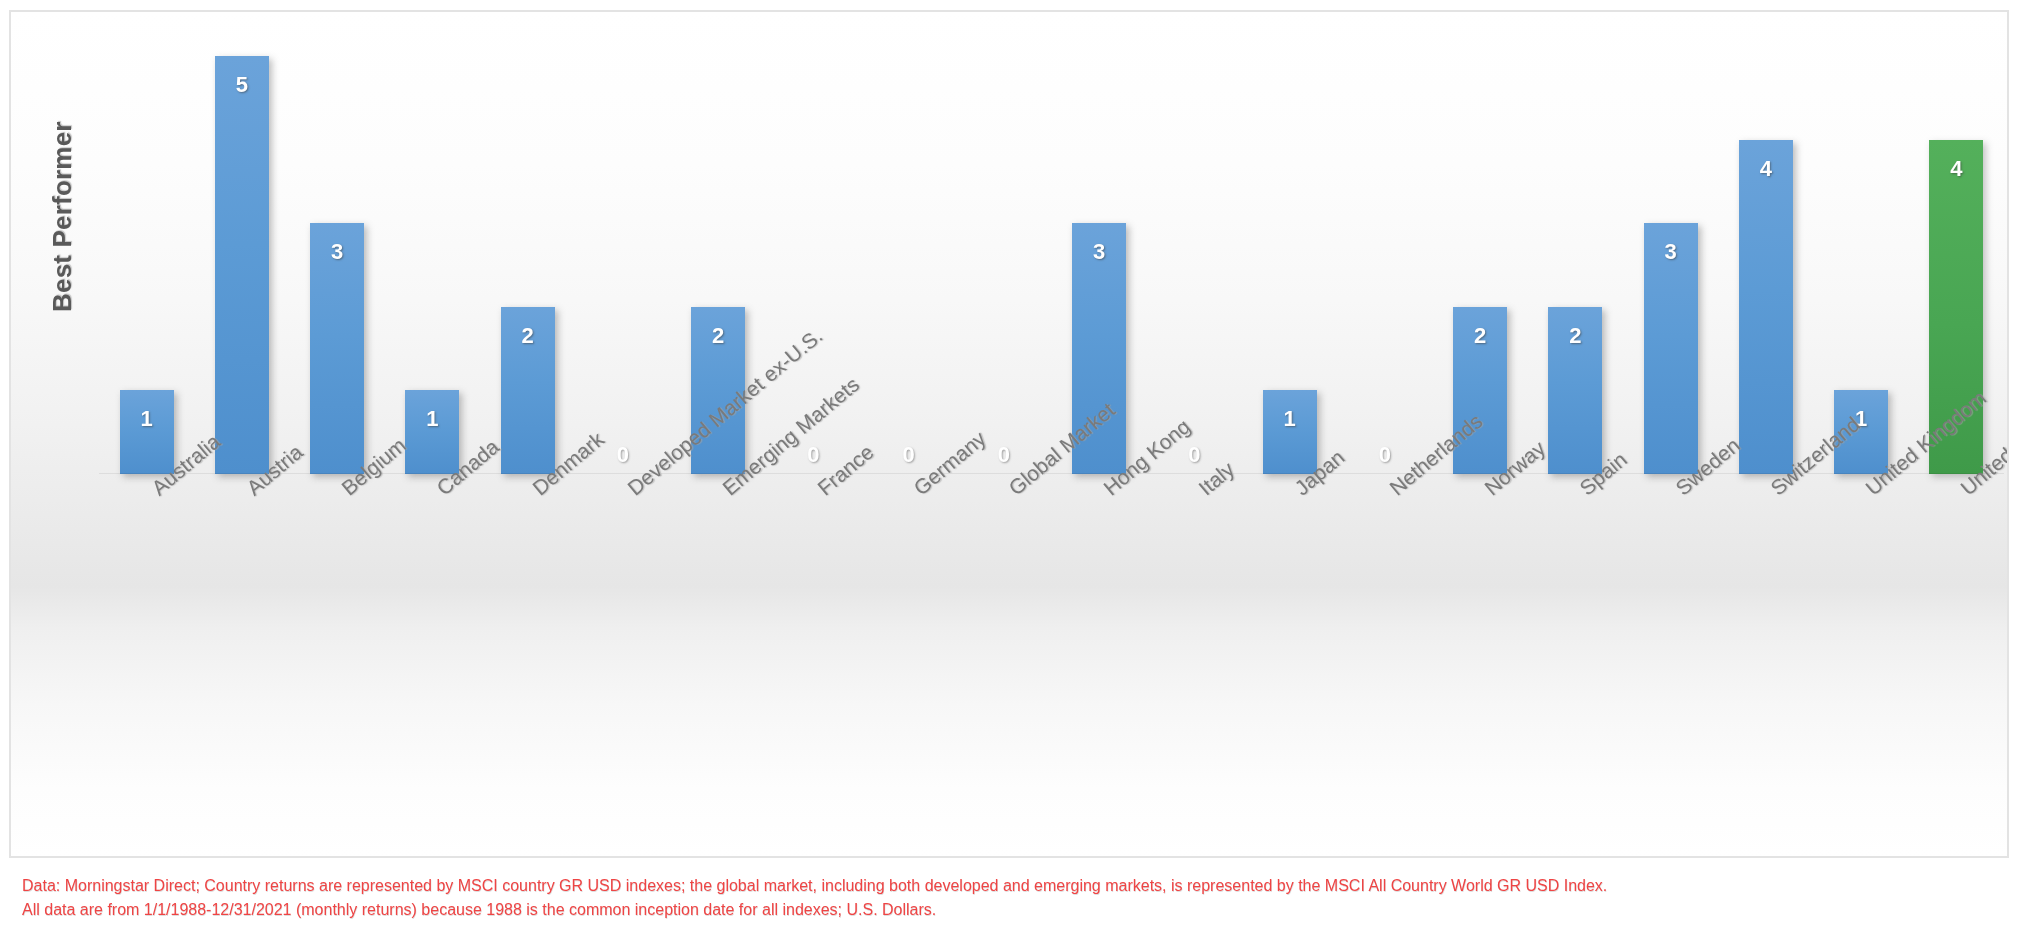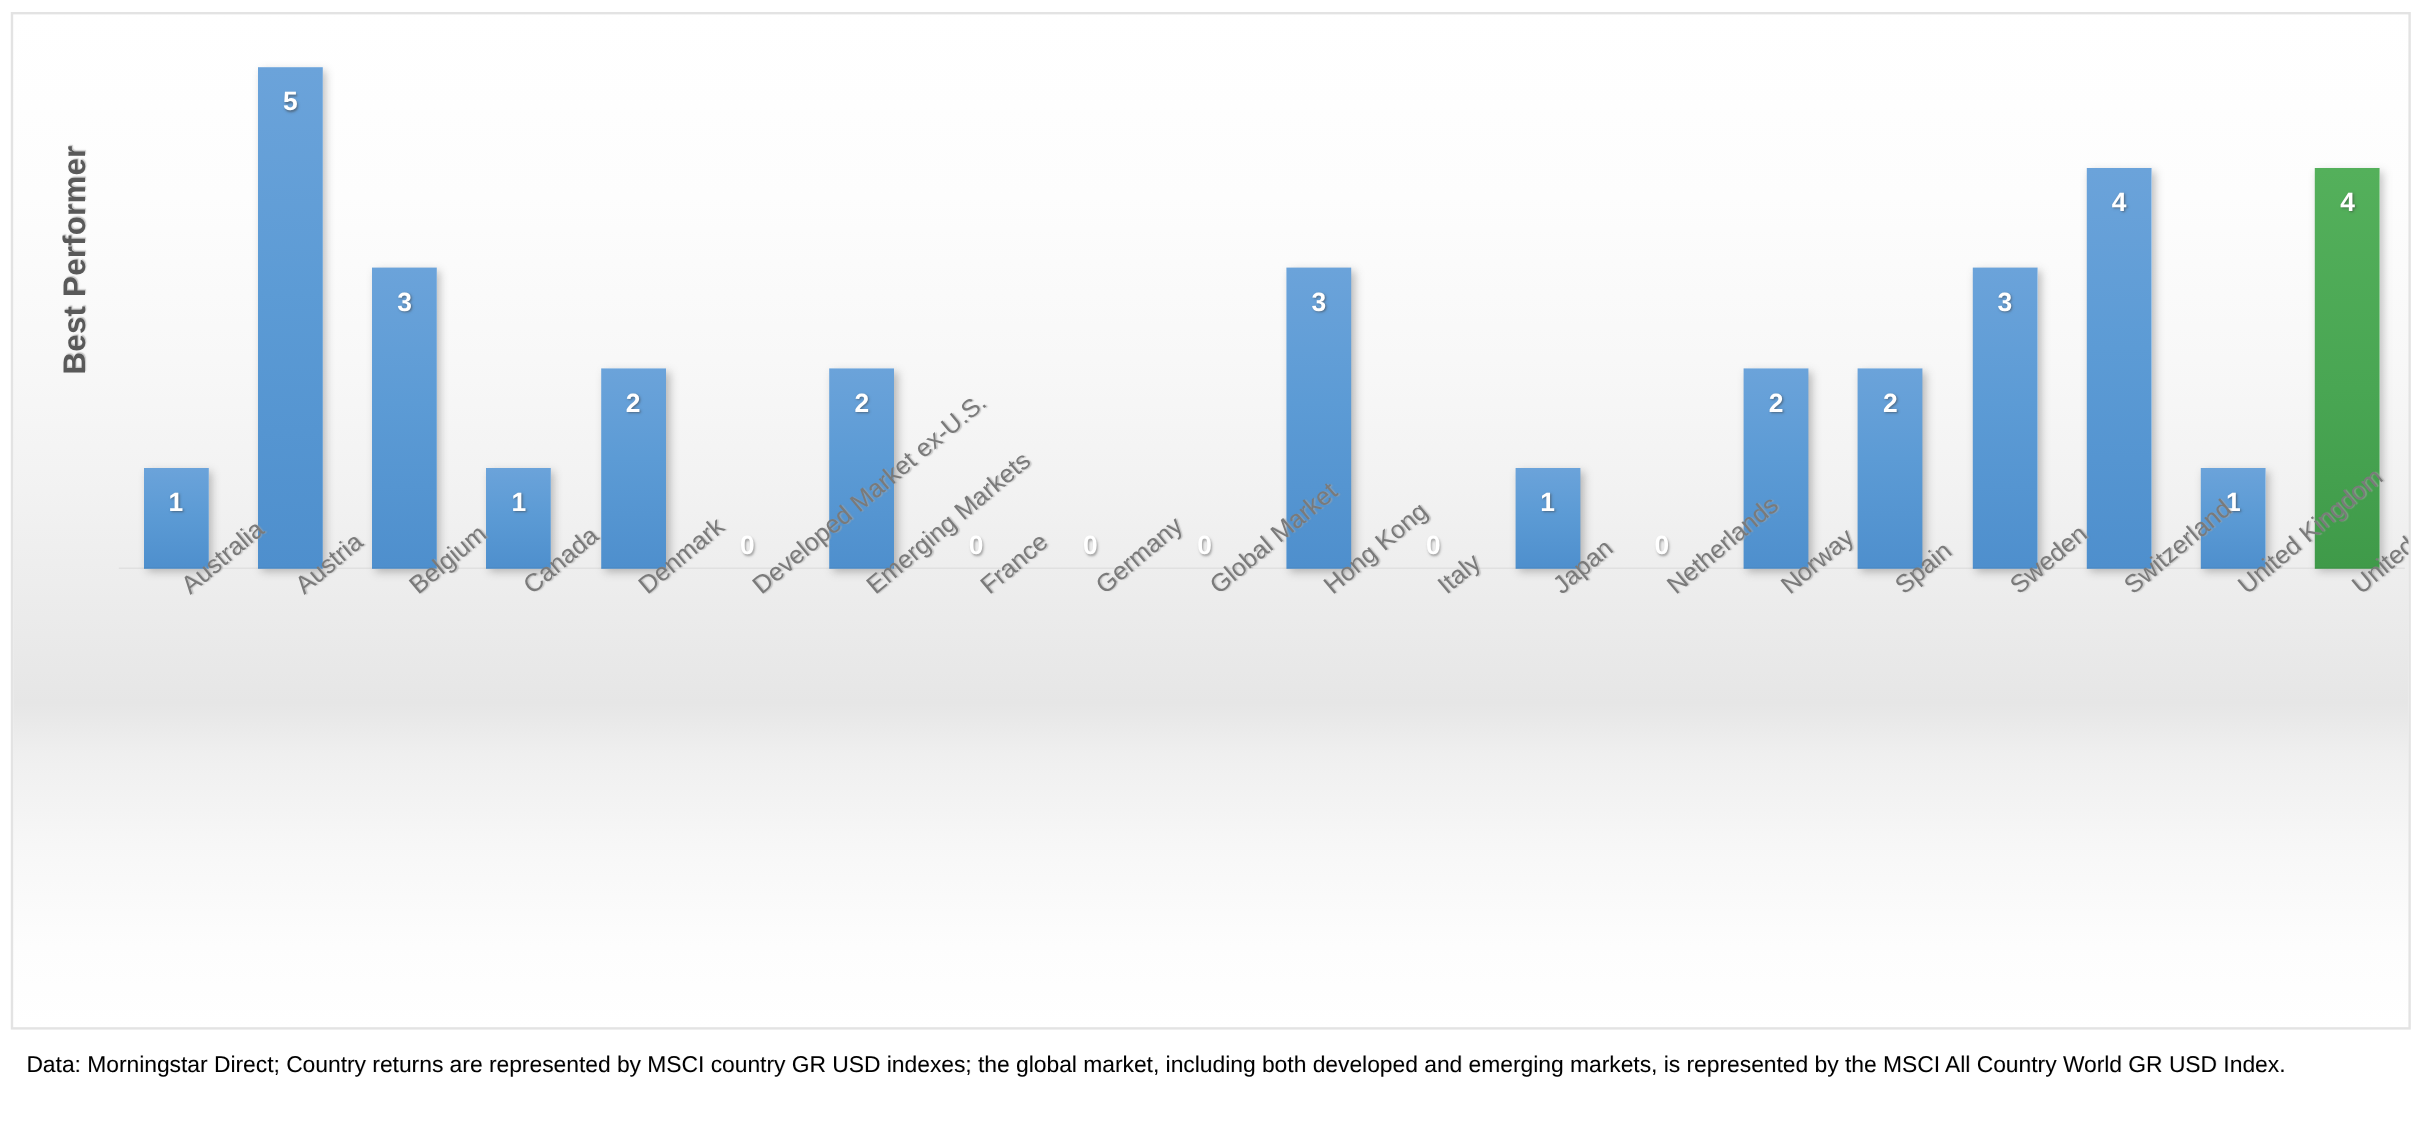--- a/index.html
+++ b/index.html
@@ -140,22 +140,22 @@
     text-align:right;
     right:0;
   }
 
   
   .footnote{
     position:absolute;
     left:22px;
     top:874px;
     width:1990px;
-    font-size:19px;
-    color:#000000;
+    font-size:16px;
+    color:#ef4444;
     line-height:1.52;
     text-shadow:0.5px 0.5px 0.5px rgba(190,190,190,.5);
   }
   .footnote div{white-space:nowrap;}
 </style>
 </head>
 <body>
 
 <div class="page">
 
@@ -329,15 +329,16 @@
         </div>
         <div class="xslot" style="left: 97.5%;">
           <div class="xtick">United States</div>
         </div>
       </div>
 
   </div>
 
   <div class="footnote">
     <div>Data: Morningstar Direct; Country returns are represented by MSCI country GR USD indexes; the global market, including both developed and emerging markets, is represented by the MSCI All Country World GR USD Index.</div>
+    <div>All data are from 1/1/1988-12/31/2021 (monthly returns) because 1988 is the common inception date for all indexes; U.S. Dollars.</div>
   </div>
 
 </div>
 
 </body></html>

